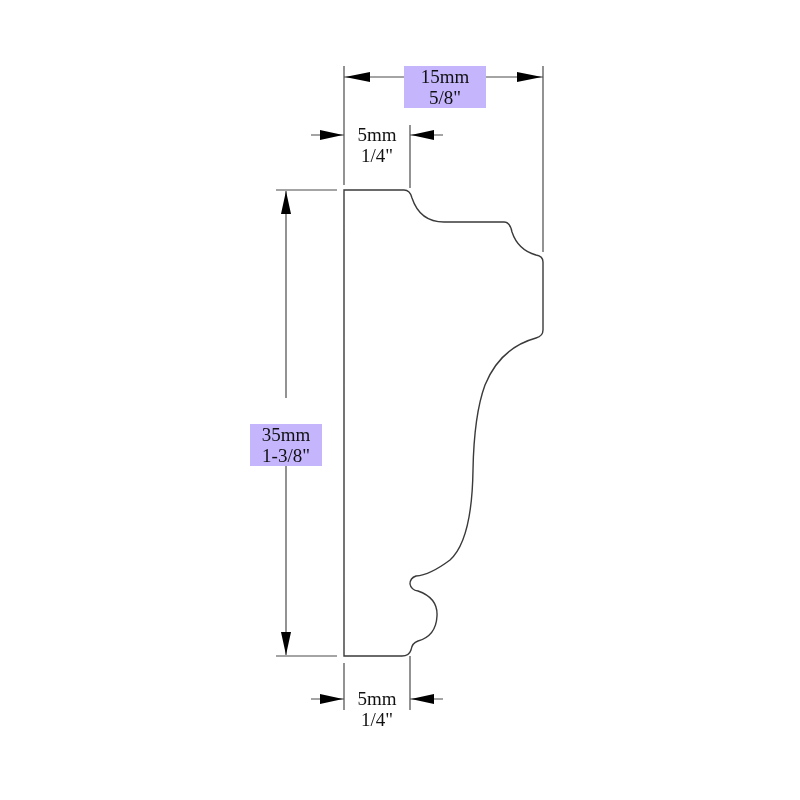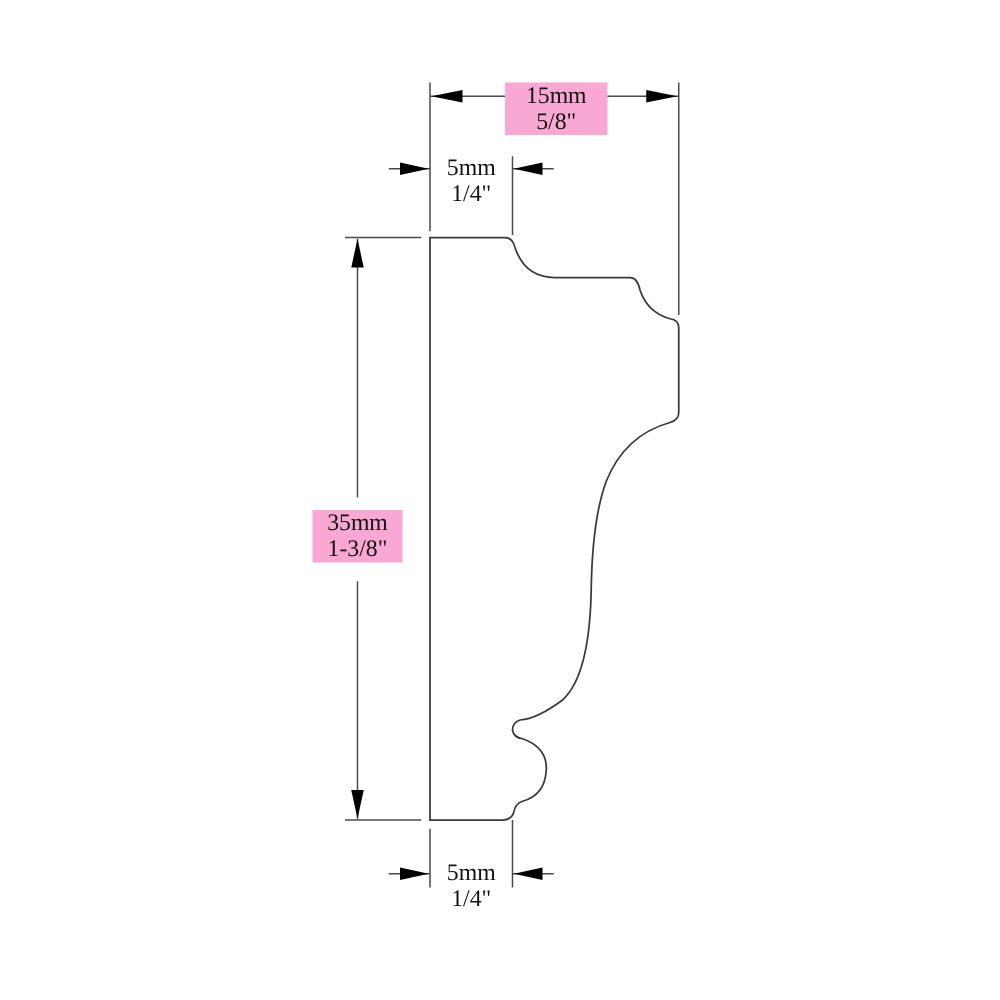--- a/index.html
+++ b/index.html
@@ -6,21 +6,21 @@
     body { width: 800px; height: 800px; position: relative; overflow: hidden; }
     #drawing { position: absolute; left: 0; top: 0; width: 800px; height: 800px; }
     .label {
       position: absolute;
       font-family: "Liberation Serif", "DejaVu Serif", serif;
       font-size: 19px;
       color: #111111;
       text-align: center;
       line-height: 21px;
       white-space: nowrap;
-      background: #f9a8d4;
+      background: #c4b5fd;
     }
     .dim-line { stroke: #4a4a4a; stroke-width: 1.2; fill: none; }
     .ext-line { stroke: #4a4a4a; stroke-width: 1.2; fill: none; }
     .profile { stroke: #3a3a3a; stroke-width: 1.4; fill: none; }
     .arrow { fill: #000000; }
   </style>
 </head>
 <body>
 
 <svg id="drawing" viewBox="0 0 800 800" xmlns="http://www.w3.org/2000/svg">
@@ -83,21 +83,21 @@
 <div class="label" style="left:404px; top:66px; width:82px;">
   <div>15mm</div>
   <div>5/8"</div>
 </div>
 
 <div class="label" style="left:346px; top:124px; width:62px; background:transparent;">
   <div>5mm</div>
   <div>1/4"</div>
 </div>
 
-<div class="label" style="left:250px; top:408px; width:72px;">
+<div class="label" style="left:250px; top:424px; width:72px;">
   <div>35mm</div>
   <div>1-3/8"</div>
 </div>
 
 <div class="label" style="left:346px; top:688px; width:62px; background:transparent;">
   <div>5mm</div>
   <div>1/4"</div>
 </div>
 
 </body></html>

